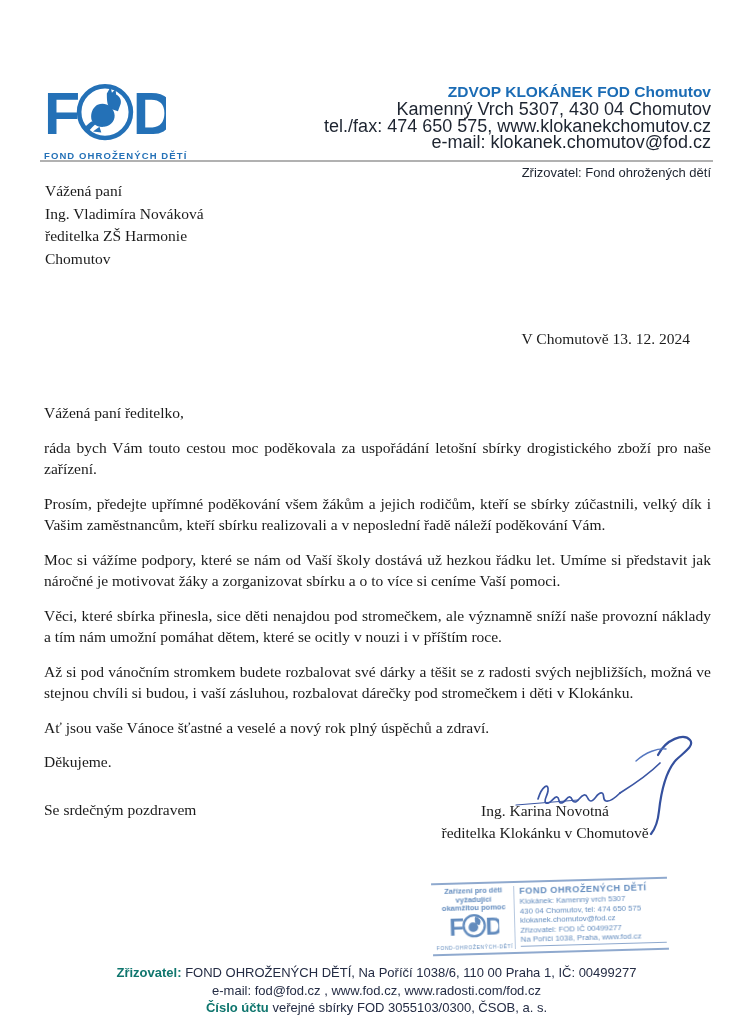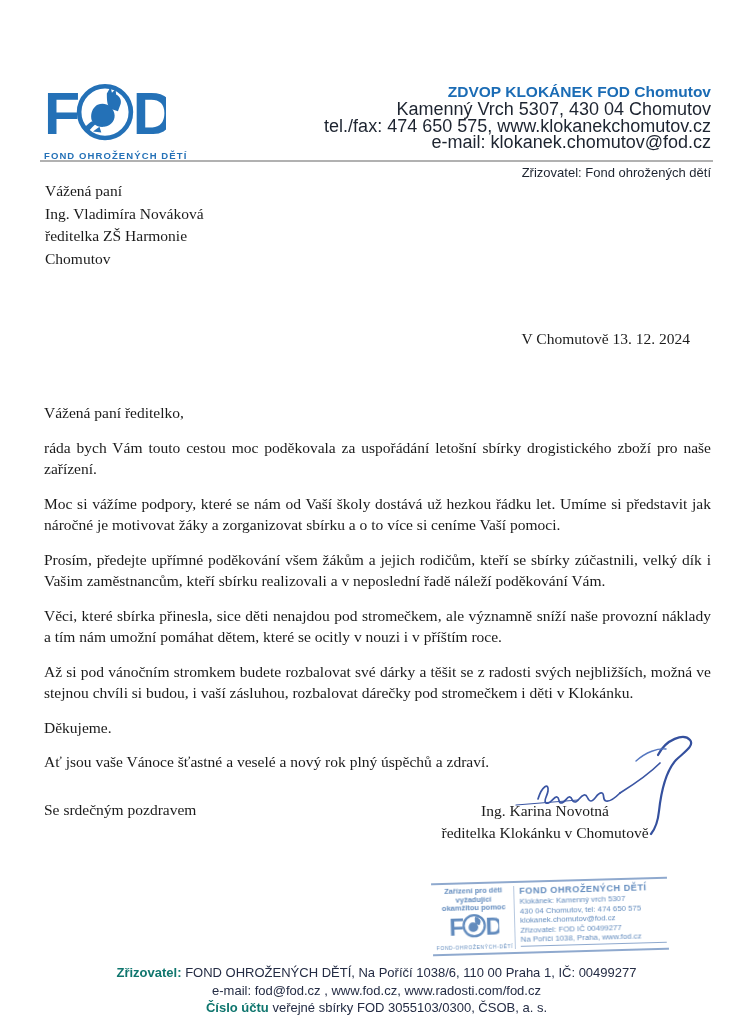--- a/index.html
+++ b/index.html
@@ -93,26 +93,26 @@
     <div>Ing. Vladimíra Nováková</div>
     <div>ředitelka ZŠ Harmonie</div>
     <div>Chomutov</div>
   </div>
 
   <div class="date-line">V Chomutově 13. 12. 2024</div>
 
   <div class="body">
     <p class="first short">Vážená paní ředitelko,</p>
     <p>ráda bych Vám touto cestou moc poděkovala za uspořádání letošní sbírky drogistického zboží pro naše zařízení.</p>
+    <p>Prosím, předejte upřímné poděkování všem žákům a jejich rodičům, kteří se sbírky zúčastnili, velký dík i Vašim zaměstnancům, kteří sbírku realizovali a v neposlední řadě náleží poděkování Vám.</p>
     <p>Moc si vážíme podpory, které se nám od Vaší školy dostává už hezkou řádku let. Umíme si představit jak náročné je motivovat žáky a zorganizovat sbírku a o to více si ceníme Vaší pomoci.</p>
-    <p>Prosím, předejte upřímné poděkování všem žákům a jejich rodičům, kteří se sbírky zúčastnili, velký dík i Vašim zaměstnancům, kteří sbírku realizovali a v neposlední řadě náleží poděkování Vám.</p>
     <p>Věci, které sbírka přinesla, sice děti nenajdou pod stromečkem, ale významně sníží naše provozní náklady a tím nám umožní pomáhat dětem, které se ocitly v nouzi i v příštím roce.</p>
     <p>Až si pod vánočním stromkem budete rozbalovat své dárky a těšit se z radosti svých nejbližších, možná ve stejnou chvíli si budou, i vaší zásluhou, rozbalovat dárečky pod stromečkem i děti v Klokánku.</p>
+    <p class="short">Ať jsou vaše Vánoce šťastné a veselé a nový rok plný úspěchů a zdraví.</p>
     <p class="short">Děkujeme.</p>
-    <p class="short">Ať jsou vaše Vánoce šťastné a veselé a nový rok plný úspěchů a zdraví.</p>
     <p class="short closing">Se srdečným pozdravem</p>
   </div>
 
   <div class="signature-block">
     <div>Ing. Karina Novotná</div>
     <div>ředitelka Klokánku v Chomutově</div>
   </div>
   <svg class="signature-ink" viewBox="0 0 200 108">
     <g fill="none" stroke="#3a55a3" stroke-width="1.7" stroke-linecap="round">
       <path d="M30 68 c4 -13 11 -17 10 -8 c-1 6 -5 10 -2 12 c4 2 8 -7 11 -6 c3 1 1 6 4 6 c4 0 6 -7 9 -6 c3 1 1 5 5 5 c3 0 5 -6 9 -7 c4 -1 3 6 7 6 c4 0 6 -9 11 -8 c3 1 0 7 4 8 c4 1 9 -3 14 -8"></path>

